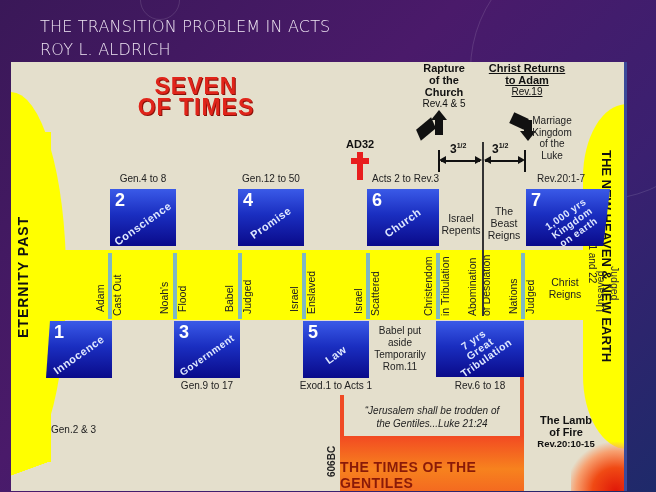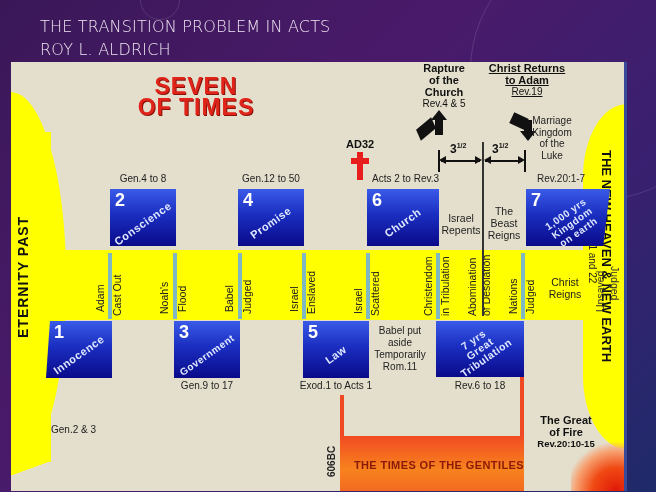--- a/index.html
+++ b/index.html
@@ -186,22 +186,26 @@
       <div>7 yrs</div>
       <div>Great</div>
       <div>Tribulation</div>
     </span>
   </div>
   <div class="ref" style="left:425px;top:318px;width:88px;">Rev.6 to 18</div>
 
   <div class="abs" style="left:329px;top:333px;width:4px;height:96px;background:#f04a24;"></div>
   <div class="abs" style="left:509px;top:315px;width:4px;height:114px;background:#f04a24;"></div>
   <div class="abs" style="left:329px;top:374px;width:184px;height:55px;background:linear-gradient(180deg,#f24a22 0%,#f7821e 60%,#f46a20 100%);"></div>
-  <div class="abs" style="left:329px;top:397px;width:184px;text-align:right;color:#8a1a08;font-weight:bold;font-size:11px;letter-spacing:0.4px;">THE TIMES OF THE GENTILES</div>
+  <div class="abs" style="left:329px;top:397px;width:184px;text-align:left;color:#8a1a08;font-weight:bold;font-size:14px;letter-spacing:0.4px;">THE TIMES OF THE GENTILES</div>
+  <div class="abs" style="left:333px;top:342px;width:176px;text-align:center;font-style:italic;font-size:10px;color:#222;line-height:13px;">
+    <div>“Jerusalem shall be trodden of</div>
+    <div>the Gentiles...Luke 21:24</div>
+  </div>
   <div class="abs" style="left:315px;top:375px;height:40px;writing-mode:vertical-rl;transform:rotate(180deg);font-weight:bold;font-size:10px;color:#222;">606BC</div>
 
   <div class="abs" style="left:560px;top:380px;width:56px;height:49px;background:radial-gradient(circle at 80% 100%,#e01808 0%,#f04a14 35%,#f7a070 60%,transparent 75%);"></div>
   <div class="blbl" style="left:522px;top:352px;width:66px;font-size:11px;">
-    <div>The Great</div>
+    <div>The Lamb</div>
     <div>of Fire</div>
     <div style="font-size:9.5px;">Rev.20:10-15</div>
   </div>
 </div>
 
 </body></html>

